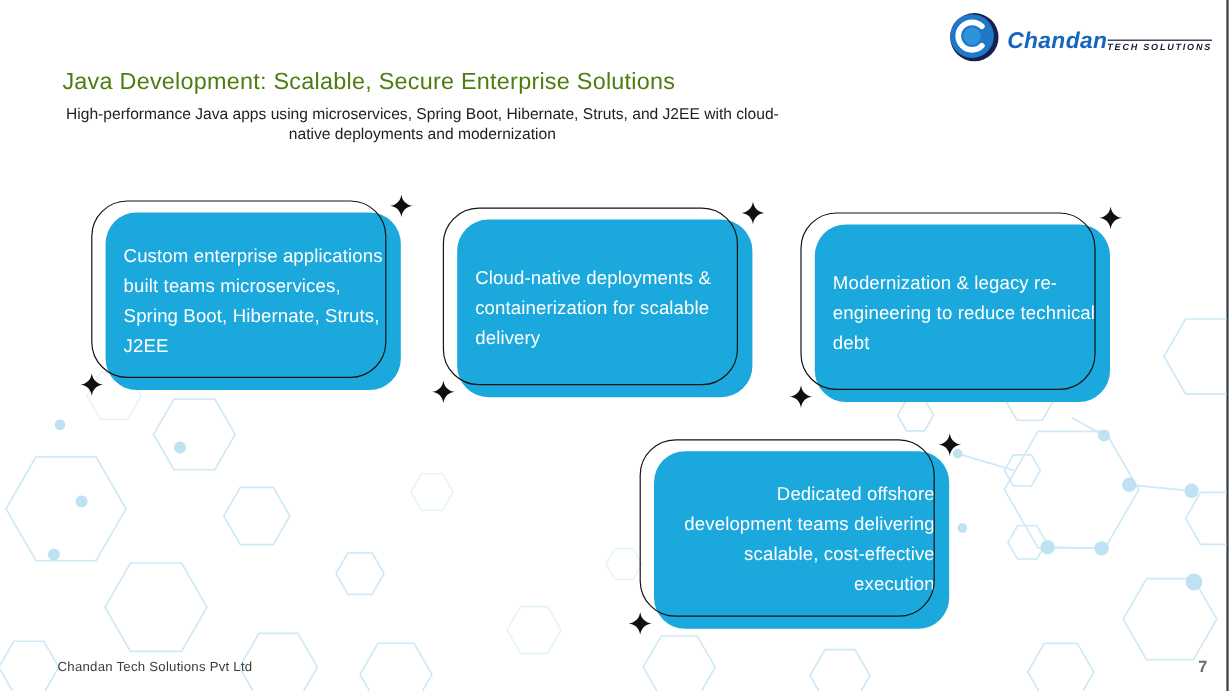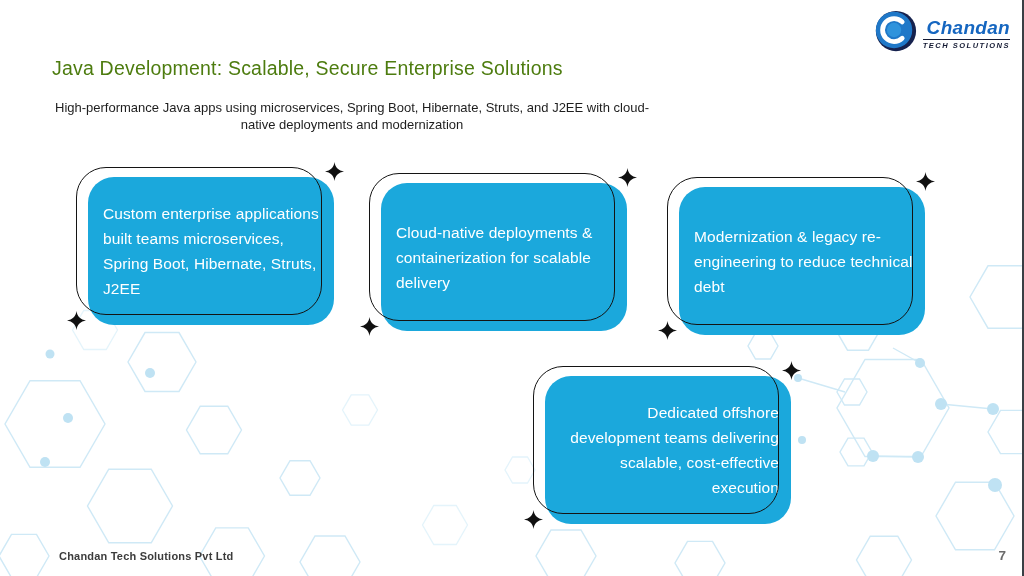--- a/index.html
+++ b/index.html
@@ -9,25 +9,25 @@
     box-sizing:border-box; border-right:2px solid #3a3f45;
   }
   .hexbg { position:absolute; left:0; top:0; z-index:0; }
 
   .title {
     position:absolute; left:52px; top:57px; z-index:3;
     font-size:19.5px; font-weight:500; color:#4d7c0f; letter-spacing:0.2px;
   }
   .subtitle {
     position:absolute; left:40px; top:87px; width:624px; z-index:3;
-    text-align:center; font-size:13px; line-height:16.5px; font-weight:500; color:#1e1e1e;margin-top:13px;
+    text-align:center; font-size:13px; line-height:16.5px; font-weight:500; color:#1e1e1e;
   }
 
   .logo { position:absolute; top:8px; right:12px; z-index:3; display:flex; align-items:center; gap:5px; }
-  .logo-txt { display:flex; flex-direction:column; align-items:flex-end; padding-top:2px; }
+  .logo-txt { display:flex; flex-direction:row; align-items:flex-end; padding-top:2px; }
   .logo-name {
     font-size:19px; font-weight:bold; font-style:italic; color:#1566c0;
     letter-spacing:0.3px; line-height:19px;
   }
   .logo-tag {
     font-size:7.5px; font-weight:bold; font-style:italic; color:#141a33;
     letter-spacing:1.5px; margin-top:2px; border-top:1.5px solid #141a33; padding-top:1px;
   }
 
   .card { position:absolute; width:260px; height:160px; z-index:2; }
@@ -49,21 +49,21 @@
   .sparkle.bl { left:-9px; top:144px; }
 
   .card1 { left:76px;  top:167px; }
   .card2 { left:369px; top:173px; }
   .card3 { left:667px; top:177px; }
   .card4 { left:224px; top:364px; }
   .card5 { left:533px; top:366px;text-align:right; }
 
   .footer-left {
     position:absolute; left:48px; top:550px; z-index:3;
-    font-size:11px; font-weight:bold; color:#3c3c3c; letter-spacing:0.2px;margin-left:11px;
+    font-size:11px; font-weight:normal; color:#3c3c3c; letter-spacing:0.2px;
   }
   .page-num {
     position:absolute; right:16px; top:548px; z-index:3;
     font-size:13.5px; font-weight:bold; color:#6b6b6b;
   }
 </style>
 </head>
 <body>
 
 <div class="slide">

